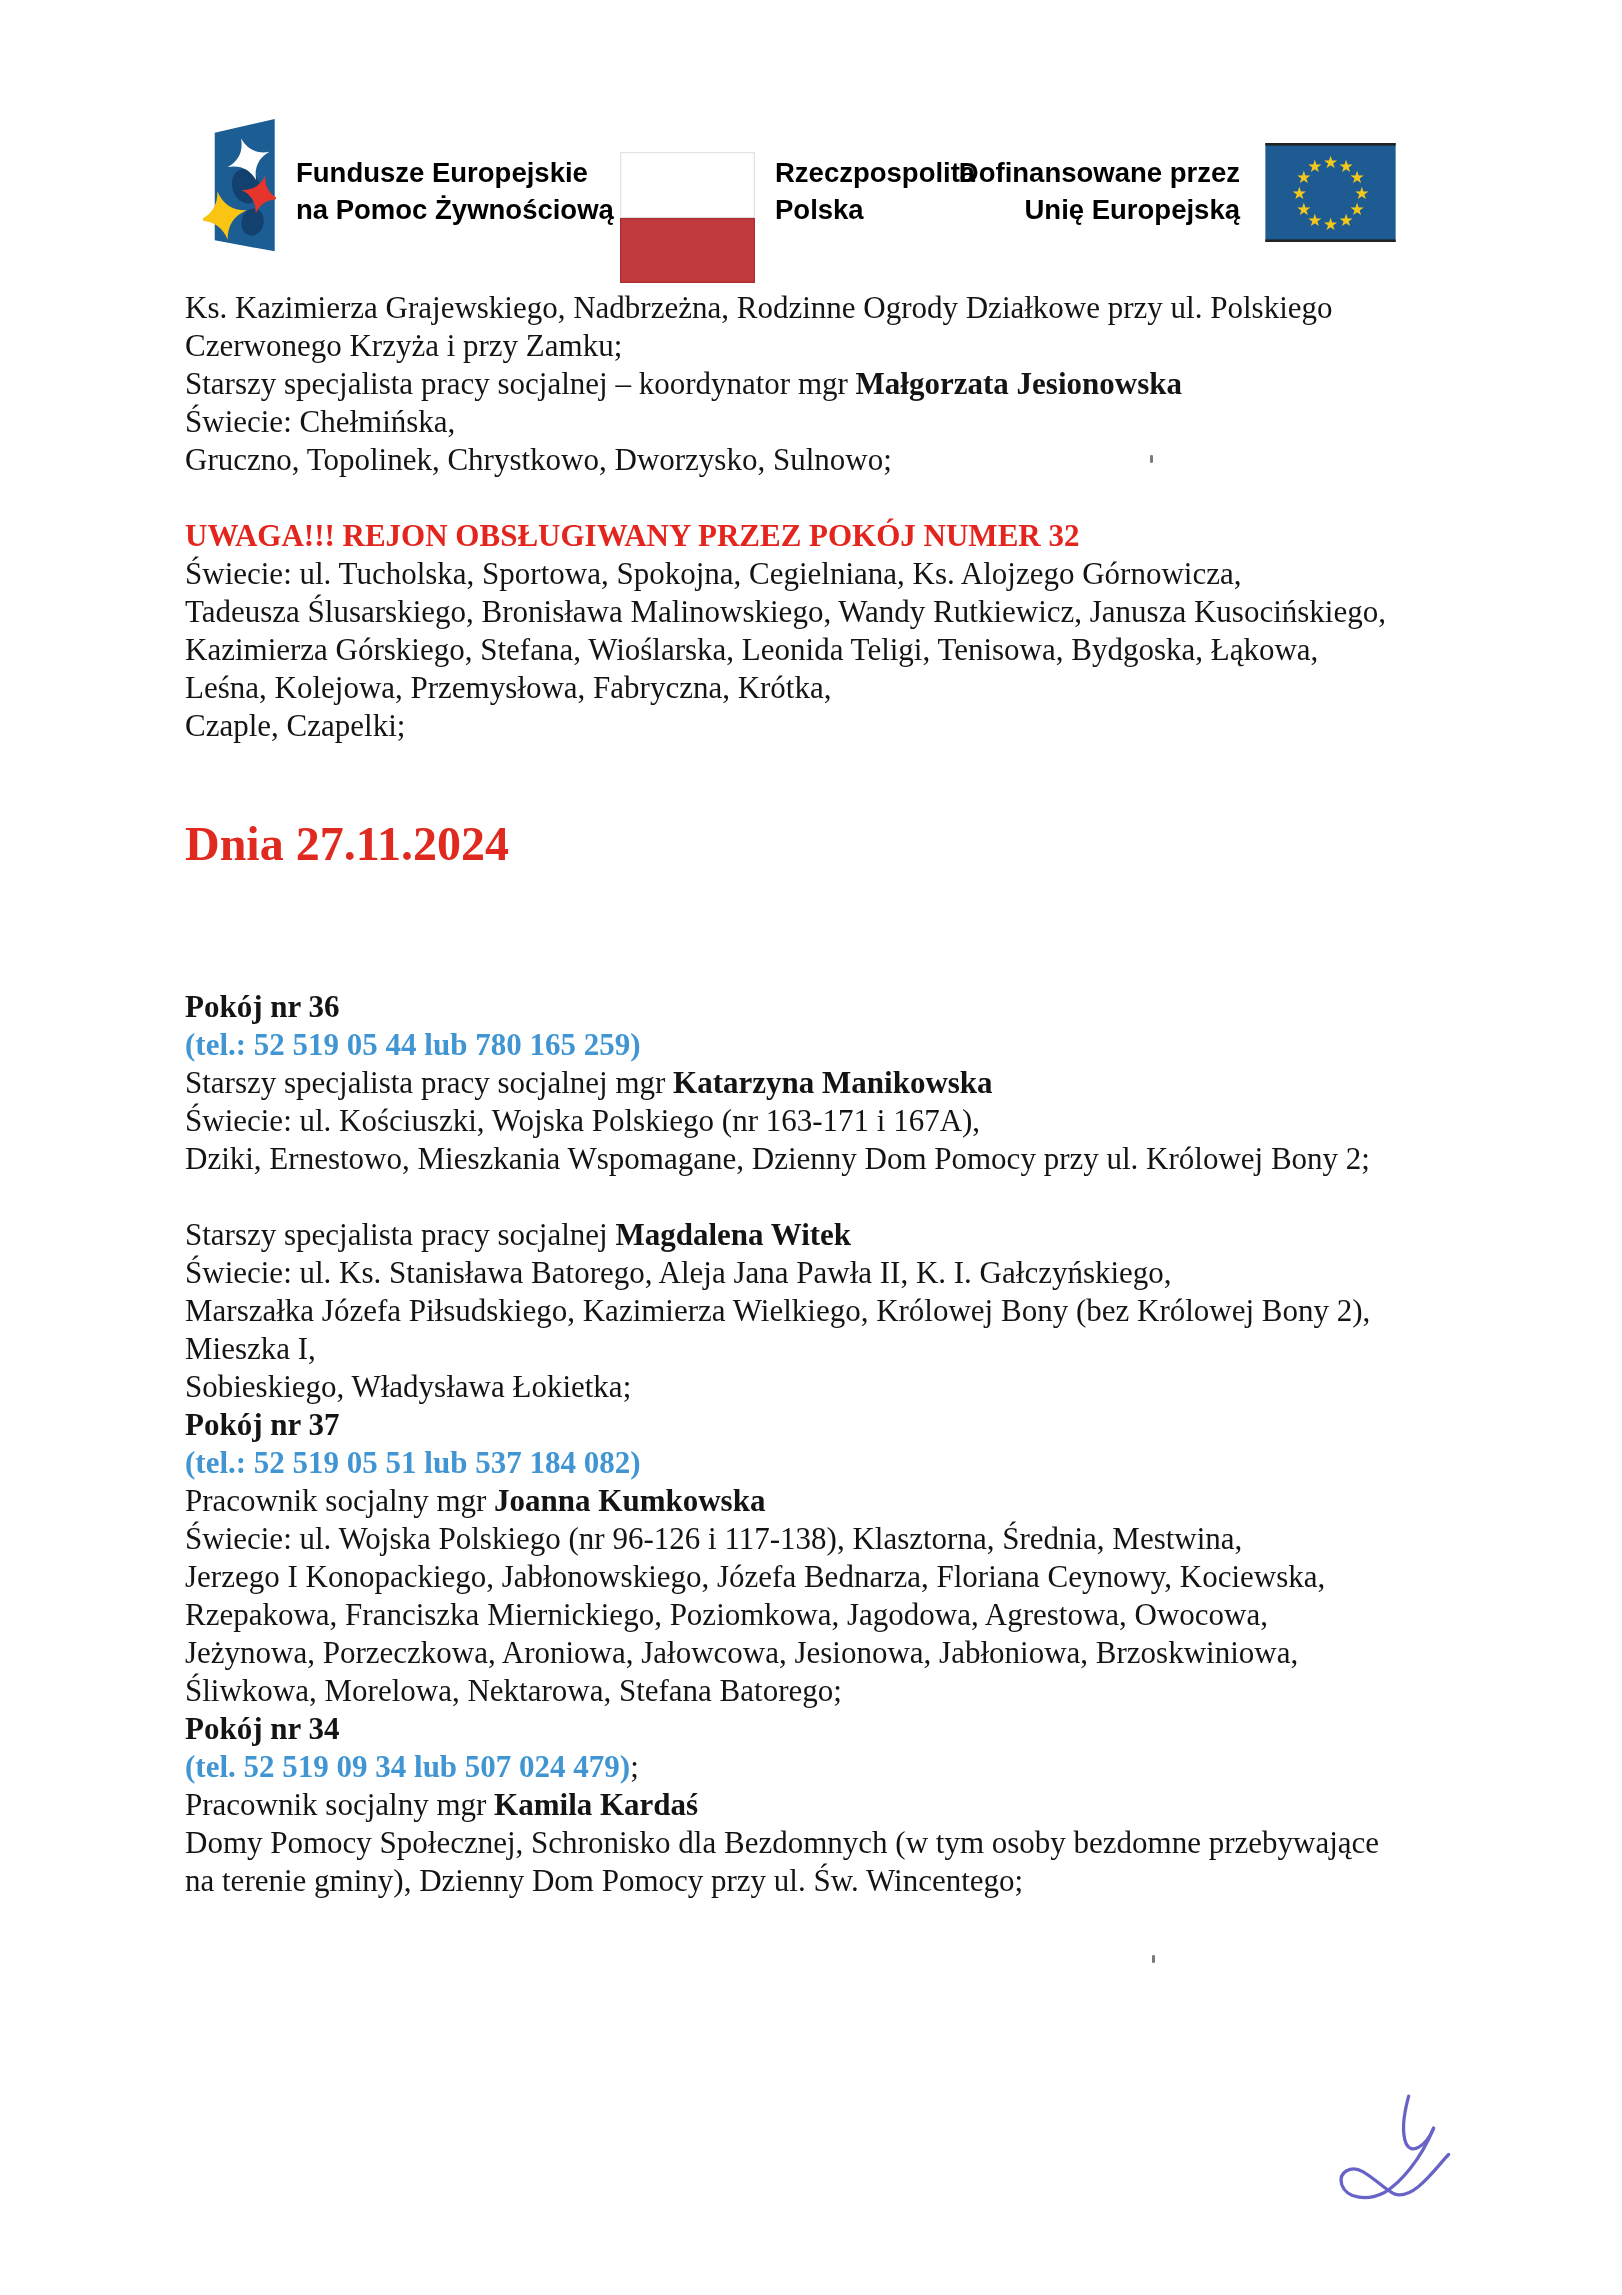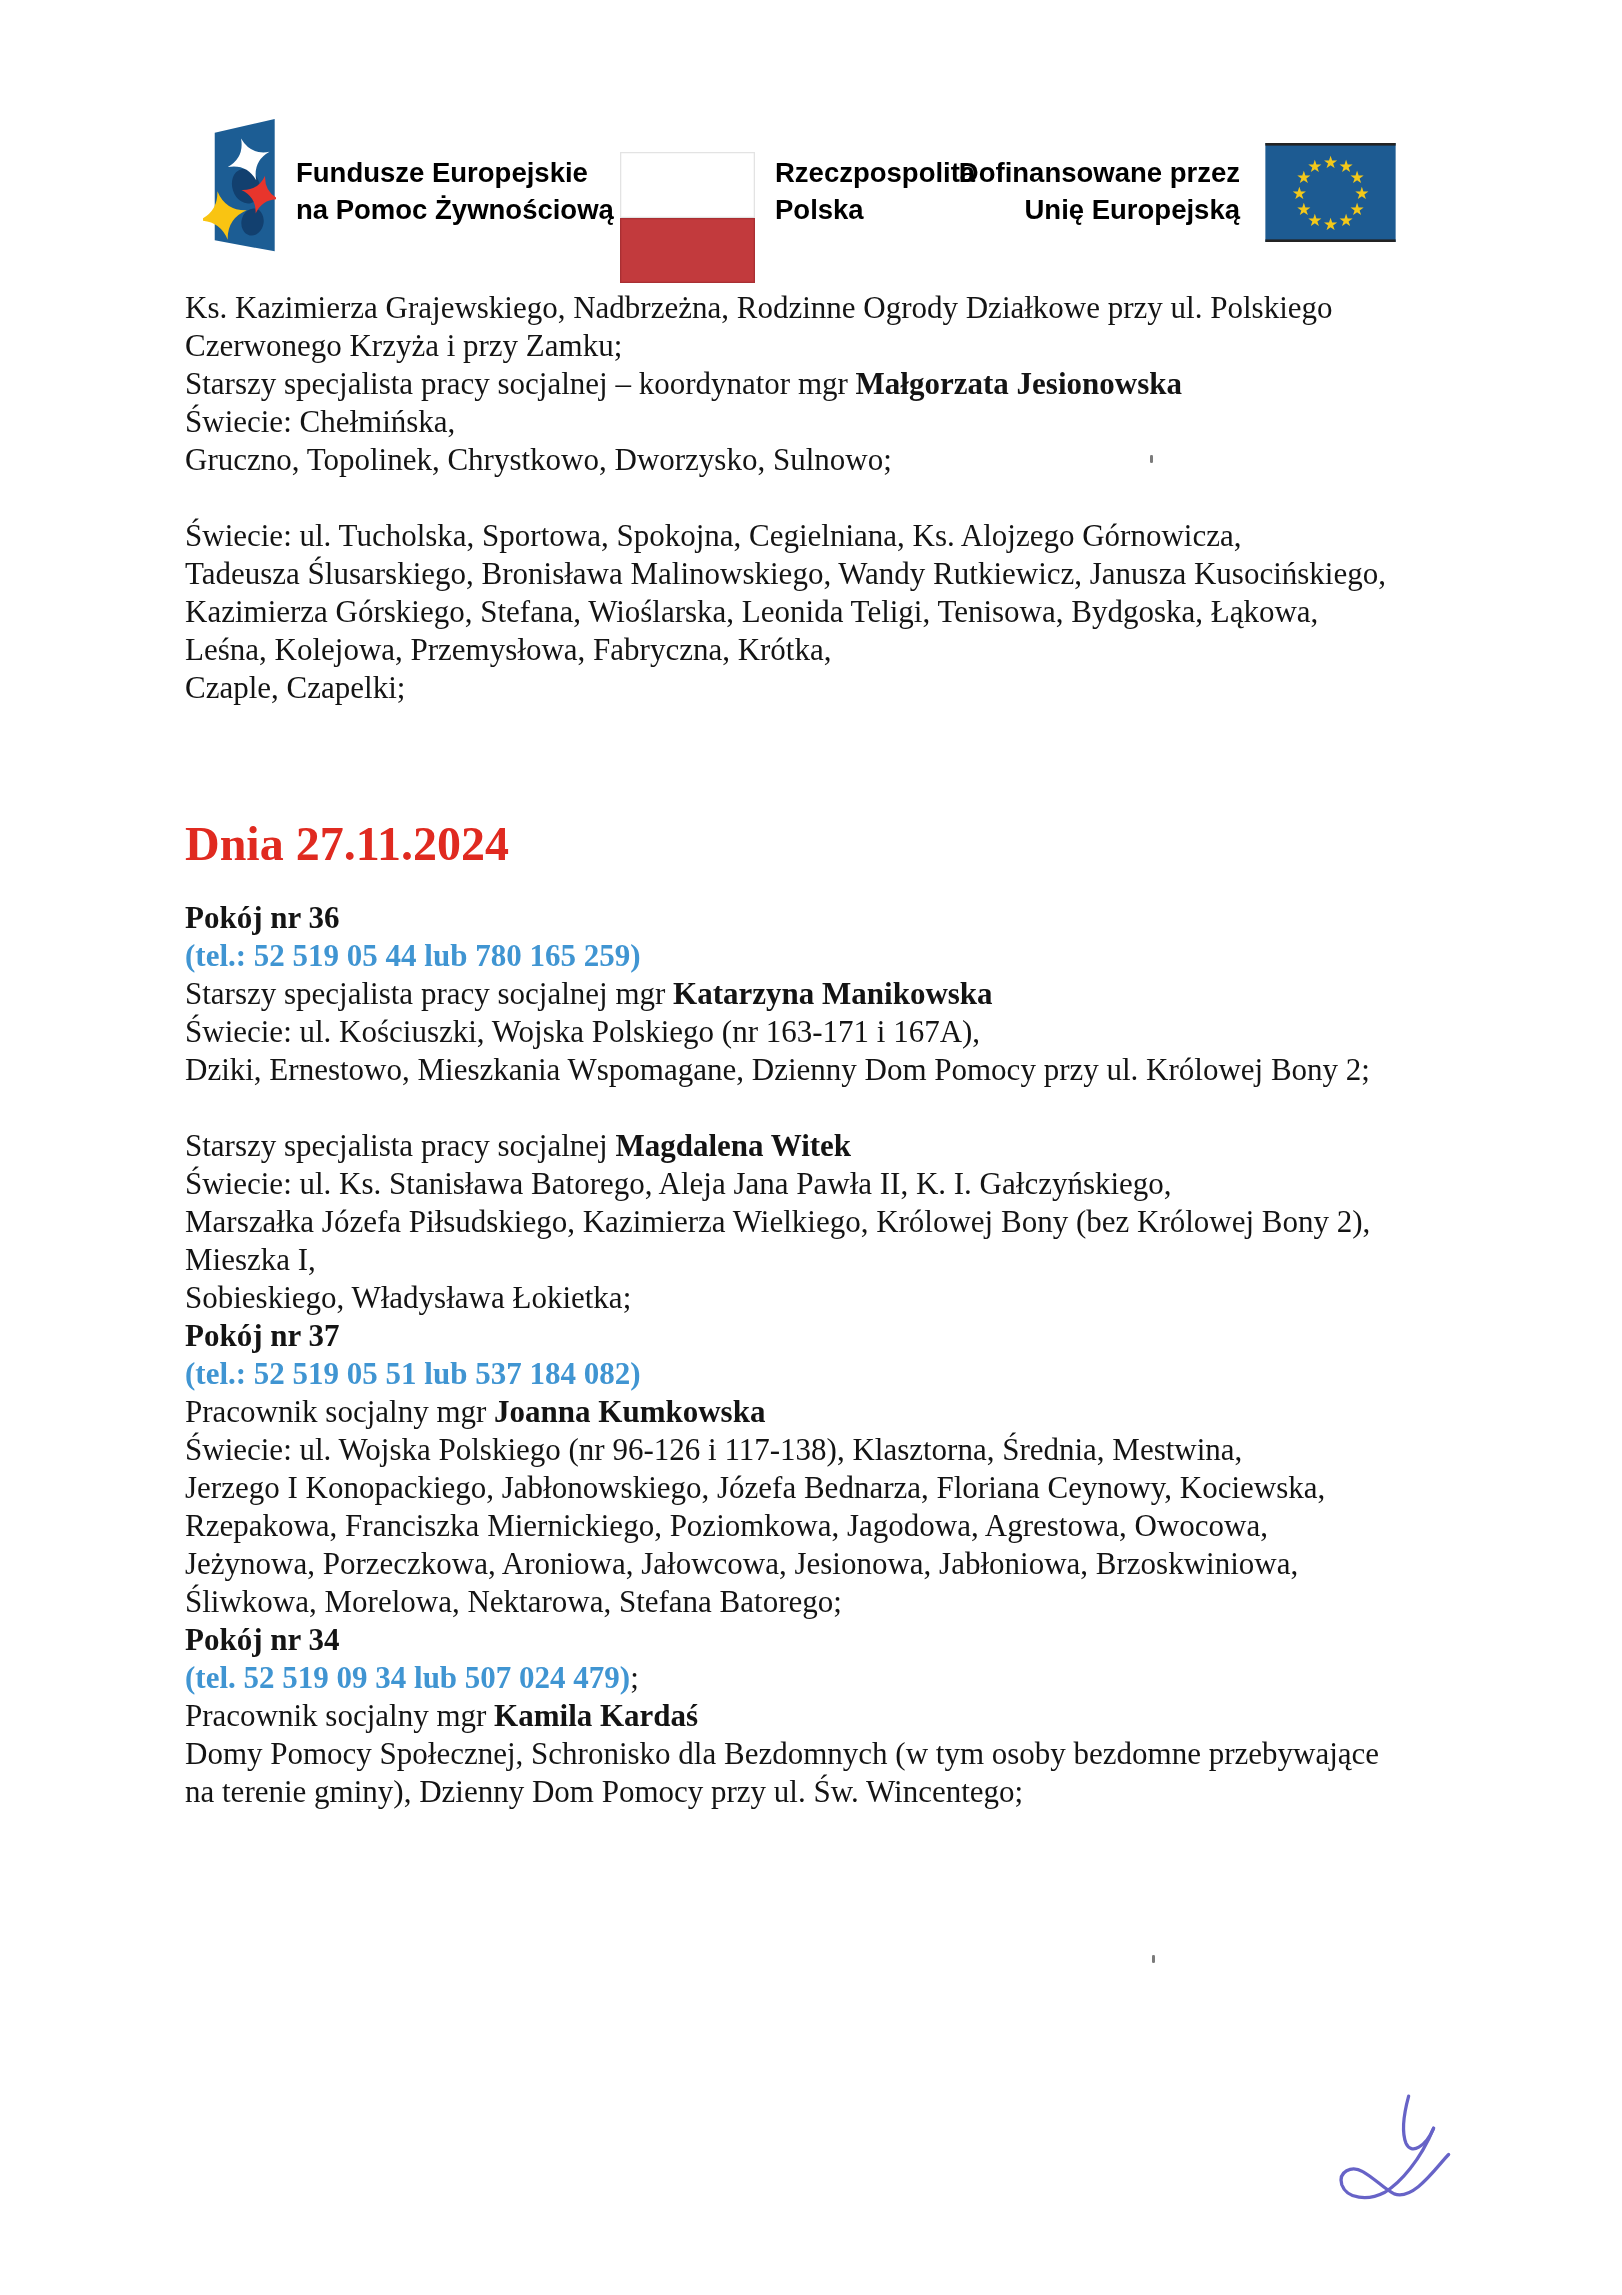--- a/index.html
+++ b/index.html
@@ -102,30 +102,31 @@
   </header>
 
   <main>
     <div class="textblock" style="top:289px">
         <div class="line"><span>Ks. Kazimierza Grajewskiego, Nadbrzeżna, Rodzinne Ogrody Działkowe przy ul. Polskiego</span></div>
         <div class="line"><span>Czerwonego Krzyża i przy Zamku;</span></div>
         <div class="line"><span>Starszy specjalista pracy socjalnej – koordynator mgr </span><span class="b">Małgorzata Jesionowska</span></div>
         <div class="line"><span>Świecie: Chełmińska,</span></div>
         <div class="line"><span>Gruczno, Topolinek, Chrystkowo, Dworzysko, Sulnowo;</span></div>
         <div class="line">&nbsp;</div>
+        <div class="line"><span class="rb">UWAGA!!! REJON OBSŁUGIWANY PRZEZ POKÓJ NUMER 32</span></div>
         <div class="line"><span>Świecie: ul. Tucholska, Sportowa, Spokojna, Cegielniana, Ks. Alojzego Górnowicza,</span></div>
         <div class="line"><span>Tadeusza Ślusarskiego, Bronisława Malinowskiego, Wandy Rutkiewicz, Janusza Kusocińskiego,</span></div>
         <div class="line"><span>Kazimierza Górskiego, Stefana, Wioślarska, Leonida Teligi, Tenisowa, Bydgoska, Łąkowa,</span></div>
         <div class="line"><span>Leśna, Kolejowa, Przemysłowa, Fabryczna, Krótka,</span></div>
         <div class="line"><span>Czaple, Czapelki;</span></div>
       </div>
 
     <h1 class="date-heading">Dnia 27.11.2024</h1>
 
-    <div class="textblock" style="top:899px">
+    <div class="textblock" style="top:988px">
         <div class="line"><span class="b">Pokój nr 36</span></div>
         <div class="line"><span class="bb">(tel.: 52 519 05 44 lub 780 165 259)</span></div>
         <div class="line"><span>Starszy specjalista pracy socjalnej mgr </span><span class="b">Katarzyna Manikowska</span></div>
         <div class="line"><span>Świecie: ul. Kościuszki, Wojska Polskiego (nr 163-171 i 167A),</span></div>
         <div class="line"><span>Dziki, Ernestowo, Mieszkania Wspomagane, Dzienny Dom Pomocy przy ul. Królowej Bony 2;</span></div>
         <div class="line">&nbsp;</div>
         <div class="line"><span>Starszy specjalista pracy socjalnej </span><span class="b">Magdalena Witek</span></div>
         <div class="line"><span>Świecie: ul.  Ks. Stanisława Batorego, Aleja Jana Pawła II, K. I. Gałczyńskiego,</span></div>
         <div class="line"><span>Marszałka Józefa Piłsudskiego, Kazimierza Wielkiego, Królowej Bony (bez Królowej Bony 2),</span></div>
         <div class="line"><span>Mieszka I,</span></div>

